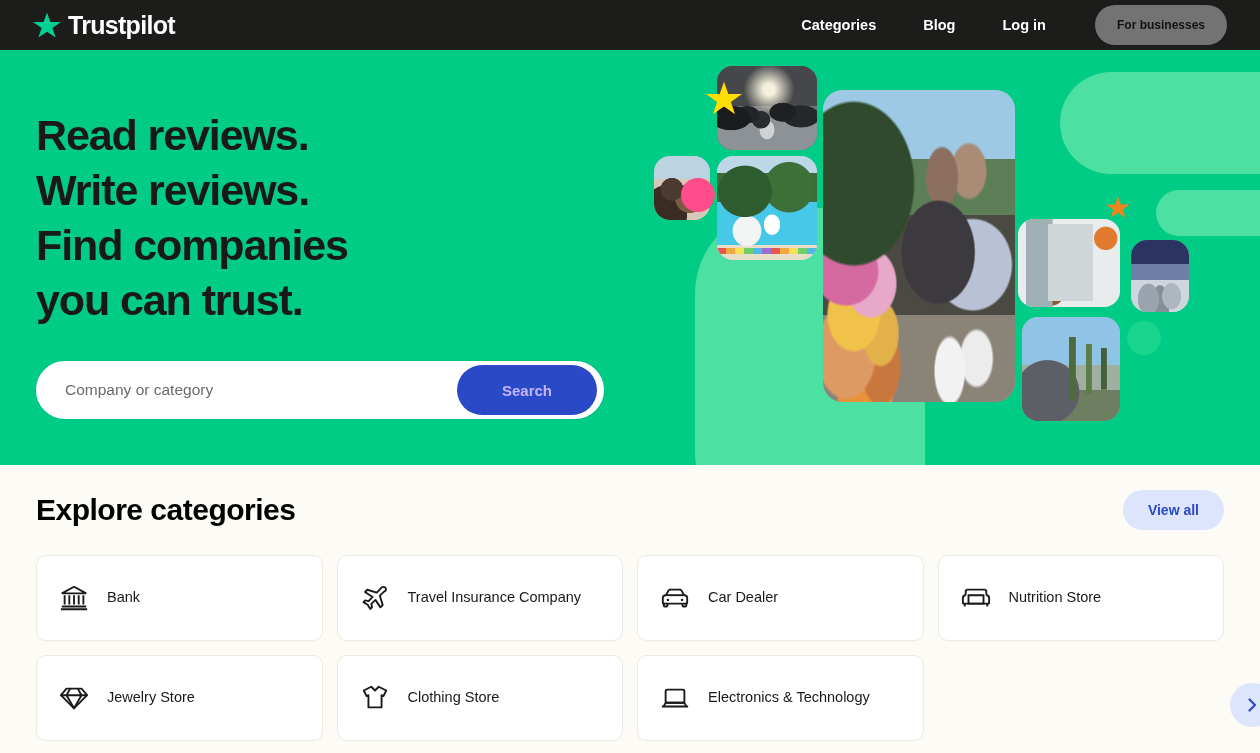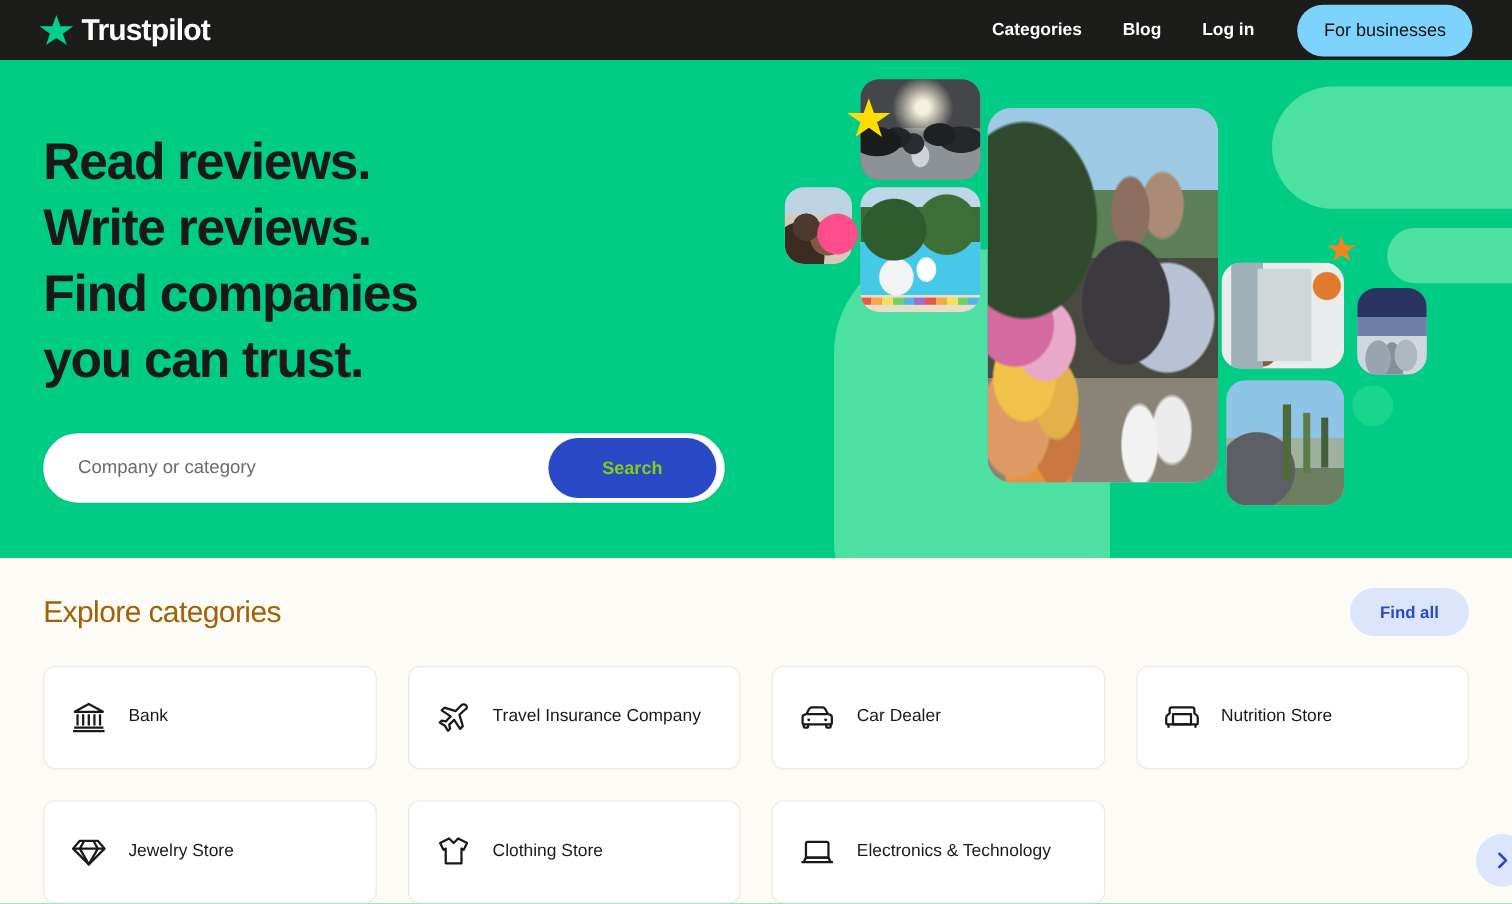--- a/index.html
+++ b/index.html
@@ -27,35 +27,35 @@
     color:#ffffff;
     font-size:25px;
     font-weight:bold;
     letter-spacing:-0.7px;
     line-height:1;
   }
   .nav {
     margin-left:auto;
     display:flex;
     align-items:center;
-    gap:34px;
+    gap:47px;
   }
   .nav-link {
     color:#ffffff;
     font-size:14.5px;
     font-weight:bold;
     text-decoration:none;
     white-space:nowrap;
     cursor:pointer;
   }
   .btn-business {
-    background:#7dd3fc;
+    background:#737373;
     color:#131212;
-    font-size:15px;
-    font-weight:normal;
+    font-size:12px;
+    font-weight:bold;
     border:none;
     border-radius:999px;
     padding:13px 22px;
     cursor:pointer;
     white-space:nowrap;
     margin-left:2px;
   }
 
   
   .hero {
@@ -98,21 +98,21 @@
     outline:none;
     background:transparent;
     font-family:Liberation Sans, sans-serif;
     font-size:15.5px;
     color:#191919;
     padding-left:26px;
   }
   .search-input::placeholder { color:#6C6B6A; }
   .btn-search {
     background:#2A49C6;
-    color:#84cc16;
+    color:#c4b5fd;
     font-size:15px;
     font-weight:bold;
     border:none;
     border-radius:999px;
     height:50px;
     padding:0 45px;
     cursor:pointer;
   }
 
   
@@ -284,40 +284,40 @@
   .categories {
     position:relative;
     padding:0 36px;
   }
   .cat-head {
     display:flex;
     align-items:center;
     height:90px;
   }
   .cat-title {
-    font-size:25px;
-    font-weight:normal;
+    font-size:30px;
+    font-weight:bold;
     letter-spacing:-0.5px;
-    color:#a16207;
+    color:#000000;
   }
   .btn-viewall {
     margin-left:auto;
     background:#DCE5FB;
     color:#2A49C6;
     font-size:14px;
     font-weight:bold;
     border:none;
     border-radius:999px;
     padding:12px 25px;
     cursor:pointer;
   }
   .cat-grid {
     display:grid;
     grid-template-columns:repeat(4, 1fr);
-    gap:26px;
+    gap:14px;
   }
   .cat-card {
     background:#ffffff;
     border:1px solid #EDEAE2;
     border-radius:10px;
     height:86px;
     display:flex;
     align-items:center;
     gap:18px;
     padding:0 22px;
@@ -415,21 +415,21 @@
     <div class="searchbar">
       <input class="search-input" type="text" placeholder="Company or category" style="">
       <button class="btn-search">Search</button>
     </div>
   </div>
 </div>
 
 <div class="categories">
   <div class="cat-head">
     <div class="cat-title">Explore categories</div>
-    <button class="btn-viewall">Find all</button>
+    <button class="btn-viewall">View all</button>
   </div>
 
   <div class="cat-grid">
 
     <div class="cat-card">
       <svg class="cat-icon" viewBox="0 0 32 32" fill="none" stroke="#191919" stroke-width="2">
         <path d="M16 4 3 11h26L16 4z"></path>
           <path d="M6 13v10M11 13v10M16 13v10M21 13v10M26 13v10"></path>
           <path d="M3 25h26M2 28h28"></path>
       </svg>

